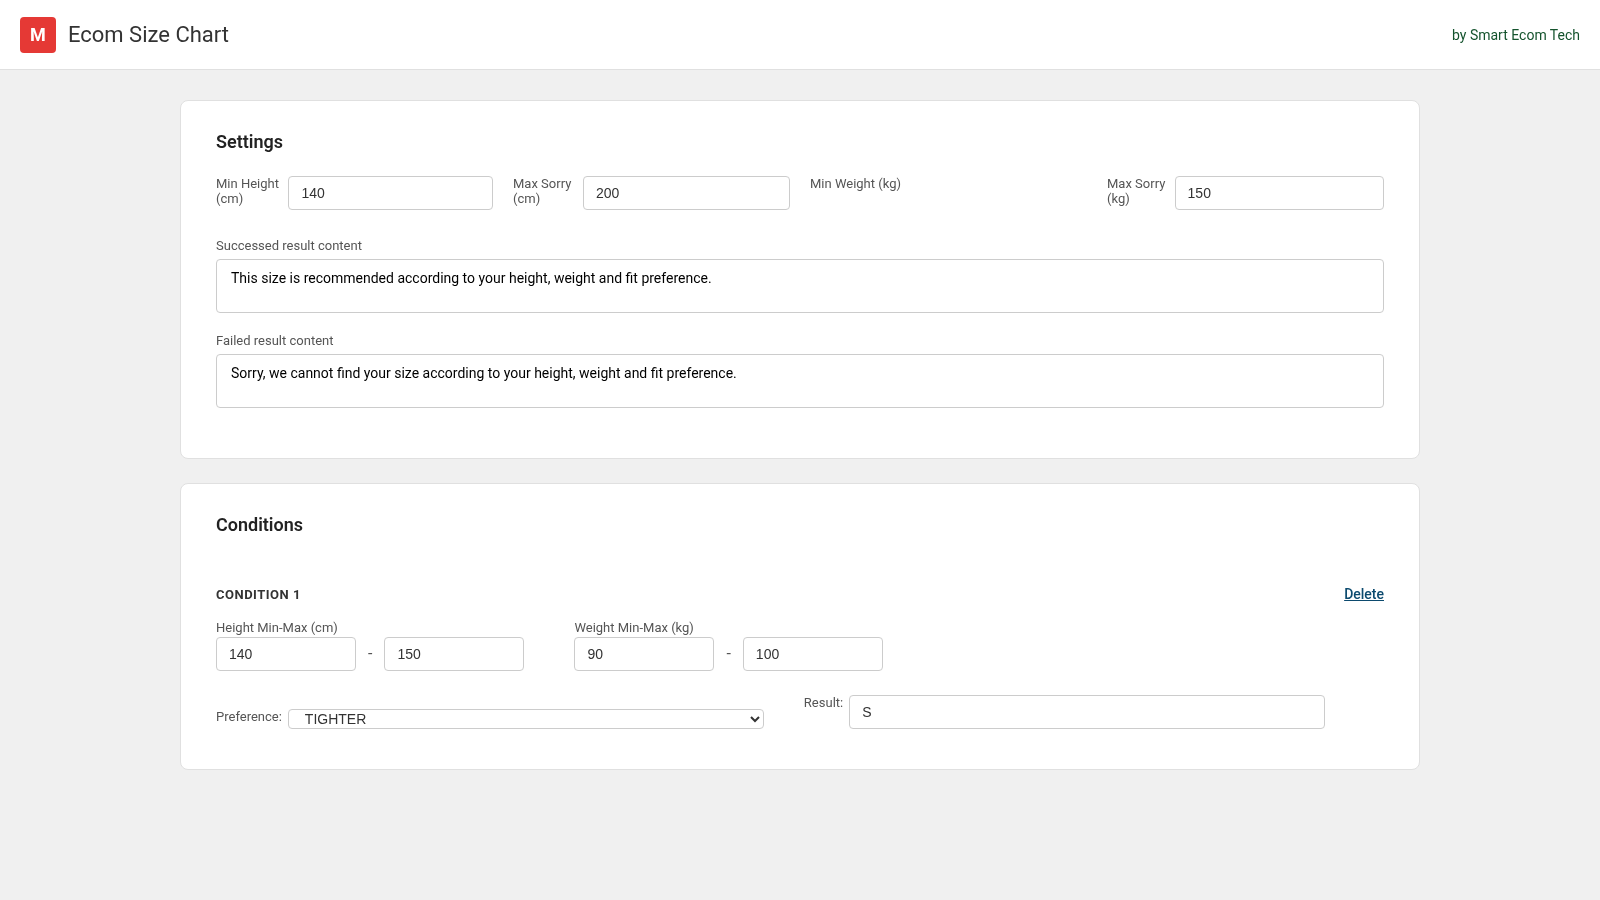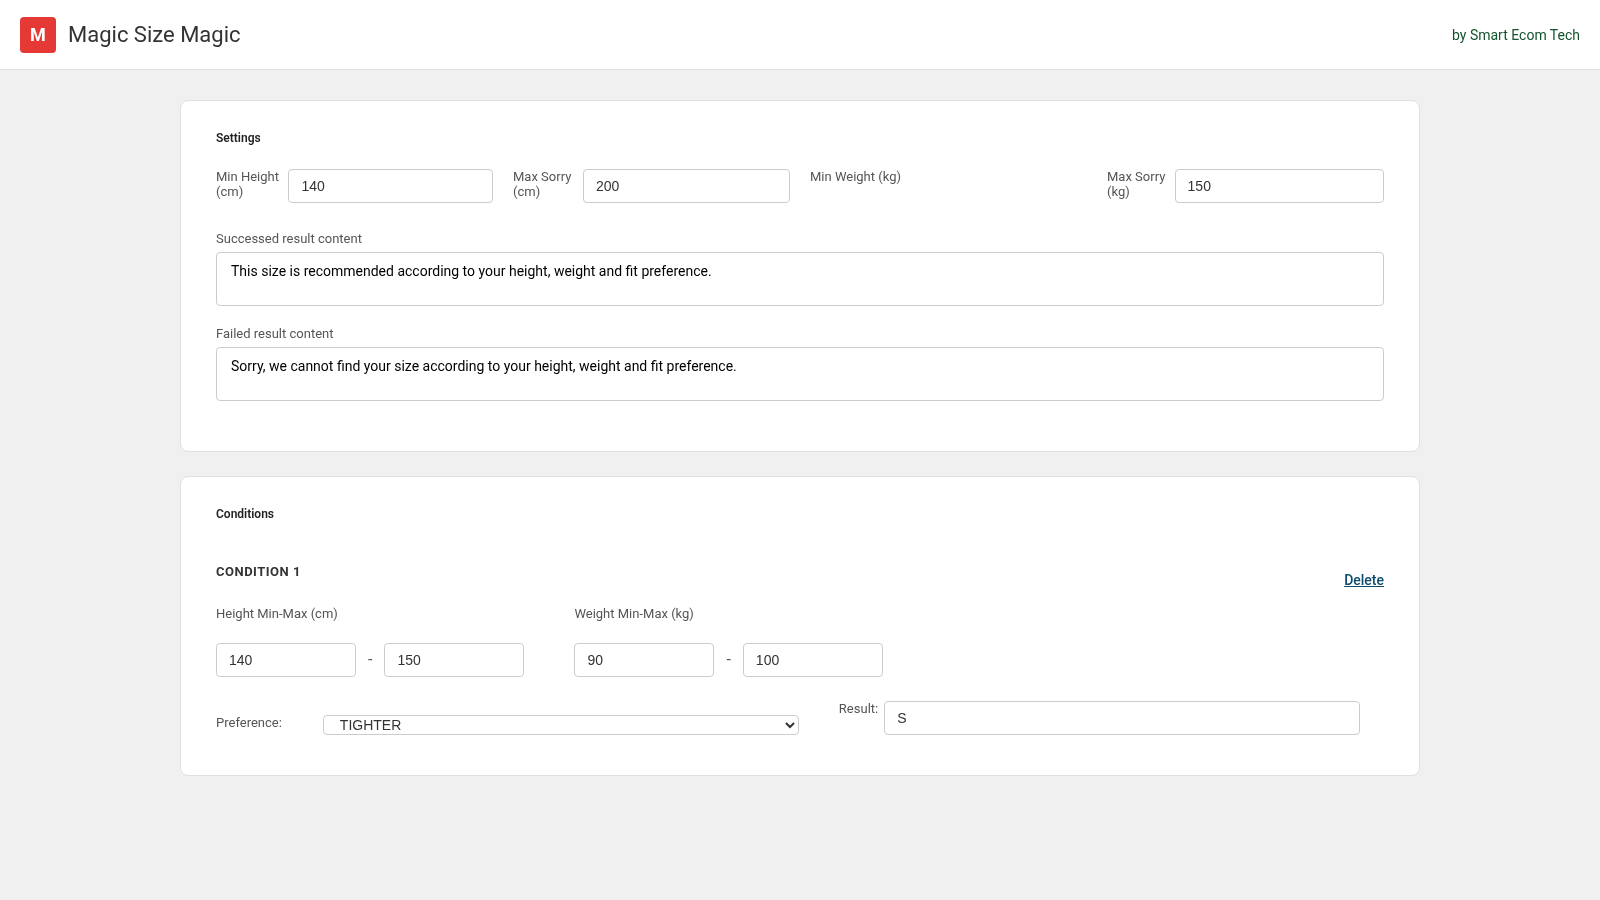--- a/index.html
+++ b/index.html
@@ -68,21 +68,21 @@
     
     .card {
       background: #fff;
       border-radius: 8px;
       border: 1px solid #e0e0e0;
       padding: 30px 35px;
       margin-bottom: 24px;
     }
 
     .card-title {
-      font-size: 12px;
+      font-size: 18px;
       font-weight: 600;
       color: #222;
       margin-bottom: 24px;
     }
 
     
     .settings-row {
       display: grid;
       grid-template-columns: repeat(4, 1fr);
       gap: 20px;
@@ -130,21 +130,21 @@
     }
 
     
     .condition-block {
       padding: 10px 0 10px 0;
     }
 
     .condition-header {
       display: flex;
       justify-content: space-between;
-      align-items: center;
+      align-items: flex-end;
       margin-bottom: 18px;
     }
 
     .condition-title {
       font-size: 13px;
       font-weight: 700;
       color: #333;
       letter-spacing: 0.5px;
     }
 
@@ -153,21 +153,21 @@
       font-size: 14px;
       font-weight: 500;
       text-decoration: underline;
       cursor: pointer;
       margin-top: 17px;
     }
 
     .condition-field-group {
       display: flex;
       flex-direction: column;
-      gap: 22px;
+      gap: 2px;
     }
 
     .minmax-inputs {
       display: flex;
       align-items: center;
       gap: 8px;
     }
 
     .minmax-input {
       border: 1px solid #ccc;
@@ -200,42 +200,41 @@
     .preference-select {
       border: 1px solid #ccc;
       border-radius: 4px;
       padding: 0 12px;
       font-size: 14px;
       color: #333;
       width: 476px;
       outline: none;
       background: #fff;
       appearance: auto;
-      margin-left: 35px;
     }
 
     .result-input {
       border: 1px solid #ccc;
       border-radius: 4px;
       padding: 8px 12px;
       font-size: 14px;
       color: #333;
       width: 476px;
       outline: none;
     }
   </style>
 </head>
 <body>
 
 <header class="header">
   <div class="header-left">
     <div class="logo-box">
       <span>M</span>
     </div>
-    <span class="app-title">Magic Size Magic</span>
+    <span class="app-title">Ecom Size Chart</span>
   </div>
   <div class="header-right">by Smart Ecom Tech</div>
 </header>
 
 <main class="main">
 
   <div class="card">
     <div class="card-title">Settings</div>
 
     <div class="settings-row">

